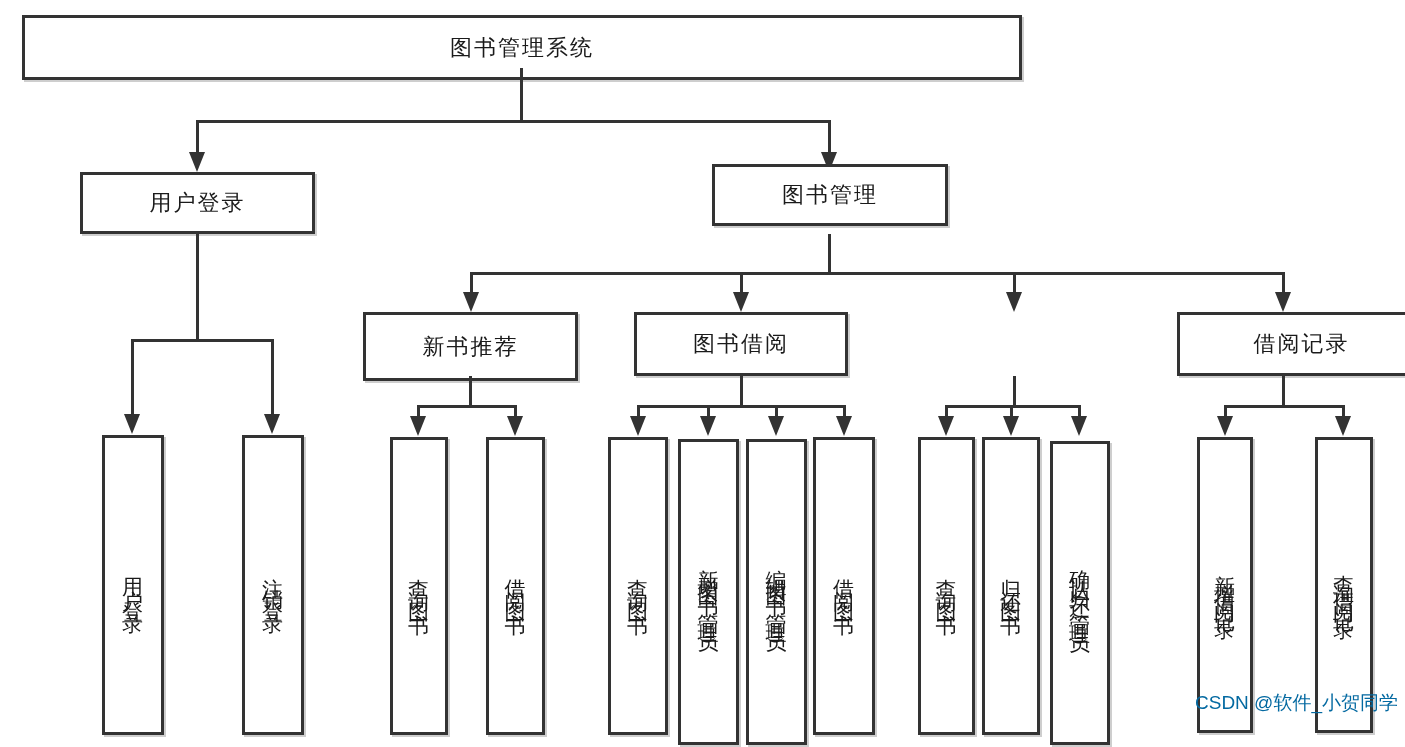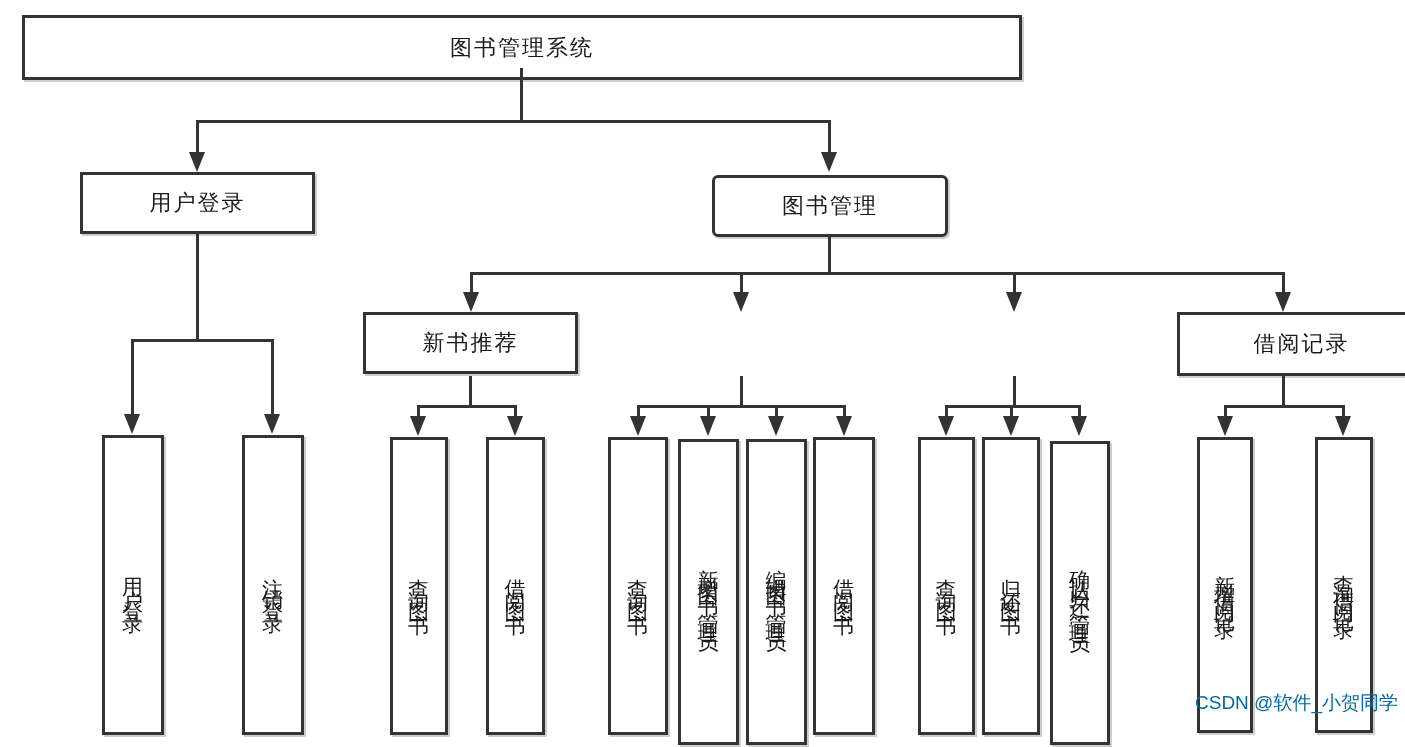--- a/index.html
+++ b/index.html
@@ -59,21 +59,21 @@
   <div class="vl" style="left:520px;top:68px;height:52px;"></div>
   <div class="hl" style="left:196px;top:120px;width:635px;"></div>
   <div class="vl" style="left:196px;top:120px;height:34px;"></div>
   <div class="arrow" style="left:189px;top:152px;"></div>
   <div class="vl" style="left:828px;top:120px;height:34px;"></div>
   <div class="arrow" style="left:821px;top:152px;"></div>
 
   <div class="box h" style="left:80px;top:172px;width:235px;height:62px;">
     <span>用户登录</span>
   </div>
-  <div class="box h" style="left:712px;top:175px;width:236px;height:62px;border-radius:6px;">
+  <div class="box h" style="left:712px;top:164px;width:236px;height:62px;">
     <span>图书管理</span>
   </div>
 
   <div class="vl" style="left:196px;top:234px;height:107px;"></div>
   <div class="hl" style="left:131px;top:339px;width:143px;"></div>
   <div class="vl" style="left:131px;top:339px;height:77px;"></div>
   <div class="arrow" style="left:124px;top:414px;"></div>
   <div class="vl" style="left:271px;top:339px;height:77px;"></div>
   <div class="arrow" style="left:264px;top:414px;"></div>
 
@@ -88,22 +88,25 @@
   <div class="hl" style="left:470px;top:272px;width:815px;"></div>
   <div class="vl" style="left:470px;top:272px;height:24px;"></div>
   <div class="arrow" style="left:463px;top:292px;"></div>
   <div class="vl" style="left:740px;top:272px;height:24px;"></div>
   <div class="arrow" style="left:733px;top:292px;"></div>
   <div class="vl" style="left:1013px;top:272px;height:24px;"></div>
   <div class="arrow" style="left:1006px;top:292px;"></div>
   <div class="vl" style="left:1282px;top:272px;height:24px;"></div>
   <div class="arrow" style="left:1275px;top:292px;"></div>
 
-  <div class="box h" style="left:363px;top:312px;width:215px;height:62px;">
+  <div class="box h" style="left:363px;top:312px;width:215px;height:69px;">
     <span>新书推荐</span>
+  </div>
+  <div class="box h" style="left:634px;top:312px;width:214px;height:64px;">
+    <span>图书借阅</span>
   </div>
   <div class="box h" style="left:1177px;top:312px;width:249px;height:64px;">
     <span>借阅记录</span>
   </div>
 
   <div class="vl" style="left:469px;top:376px;height:31px;"></div>
   <div class="hl" style="left:417px;top:405px;width:100px;"></div>
   <div class="vl" style="left:417px;top:405px;height:13px;"></div>
   <div class="arrow" style="left:410px;top:416px;"></div>
   <div class="vl" style="left:514px;top:405px;height:13px;"></div>

